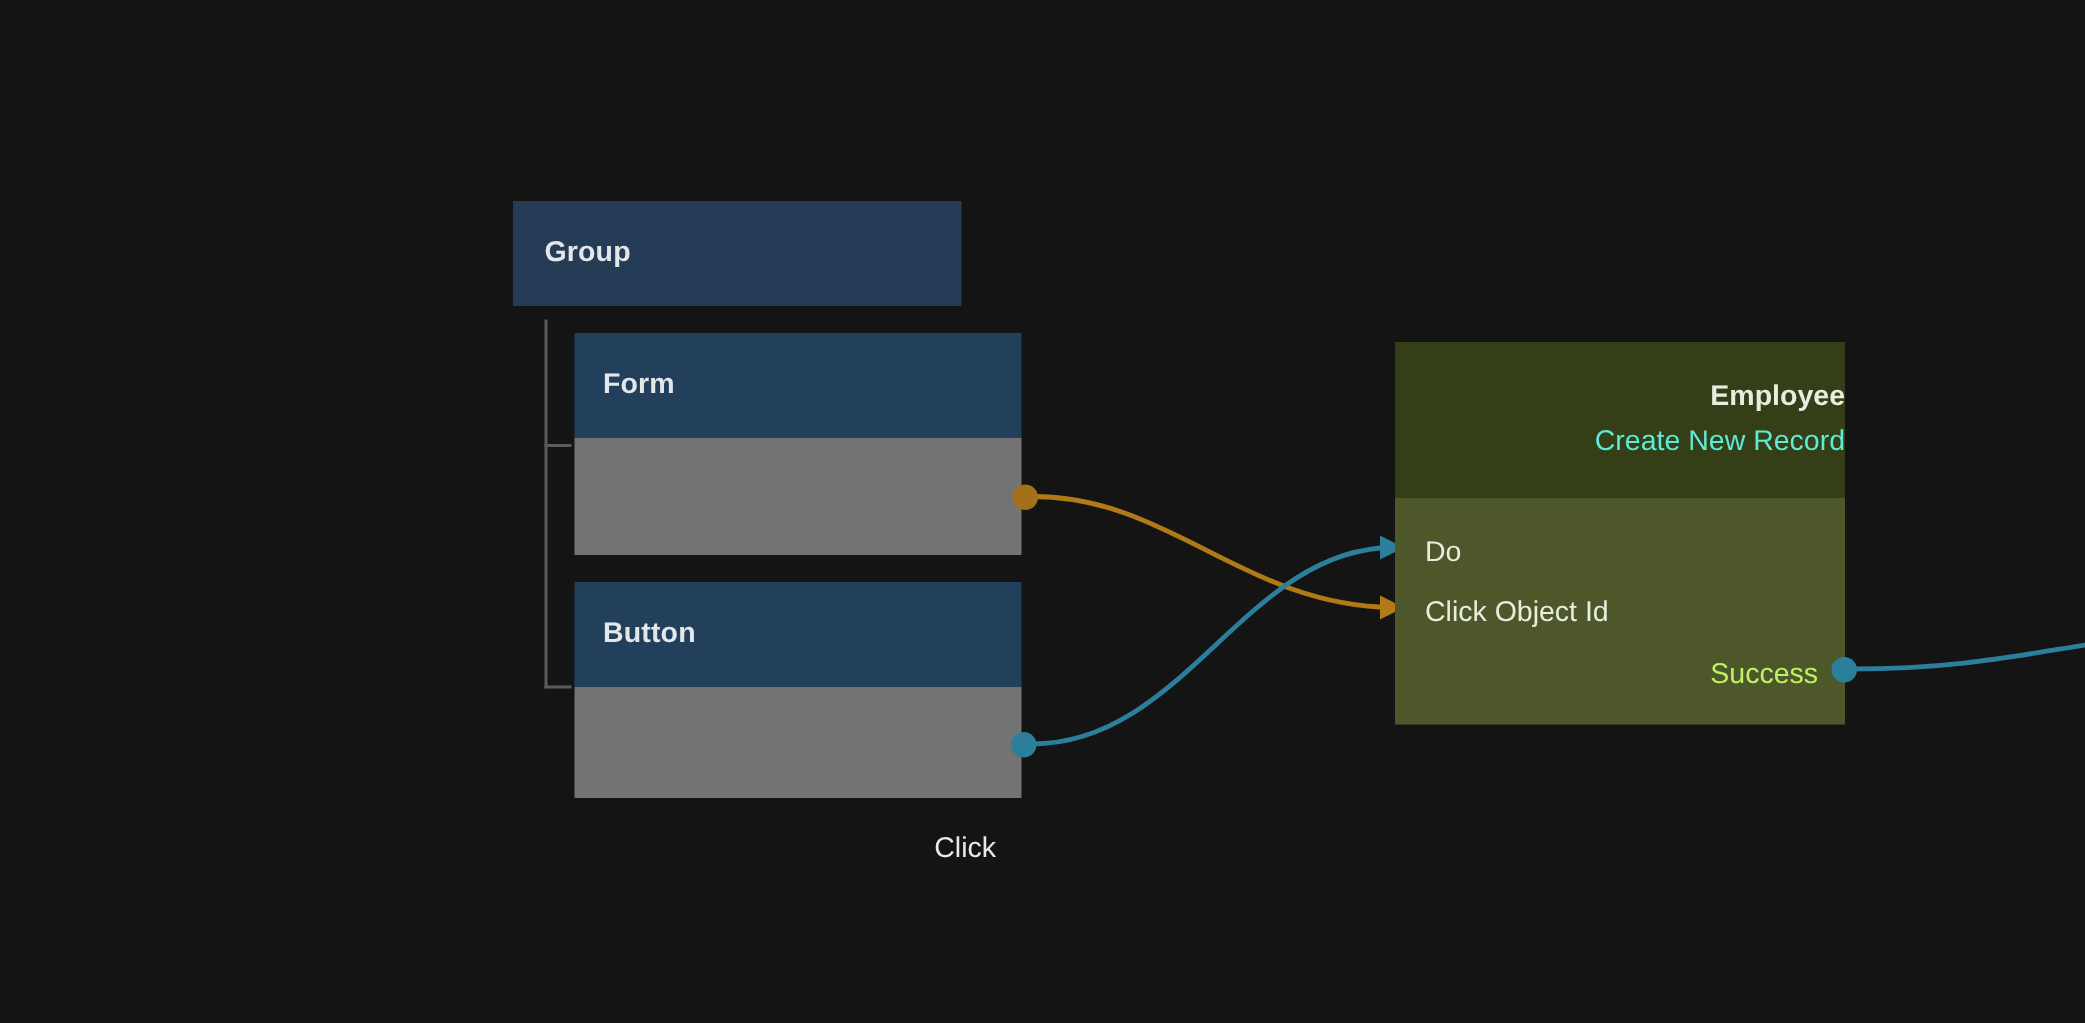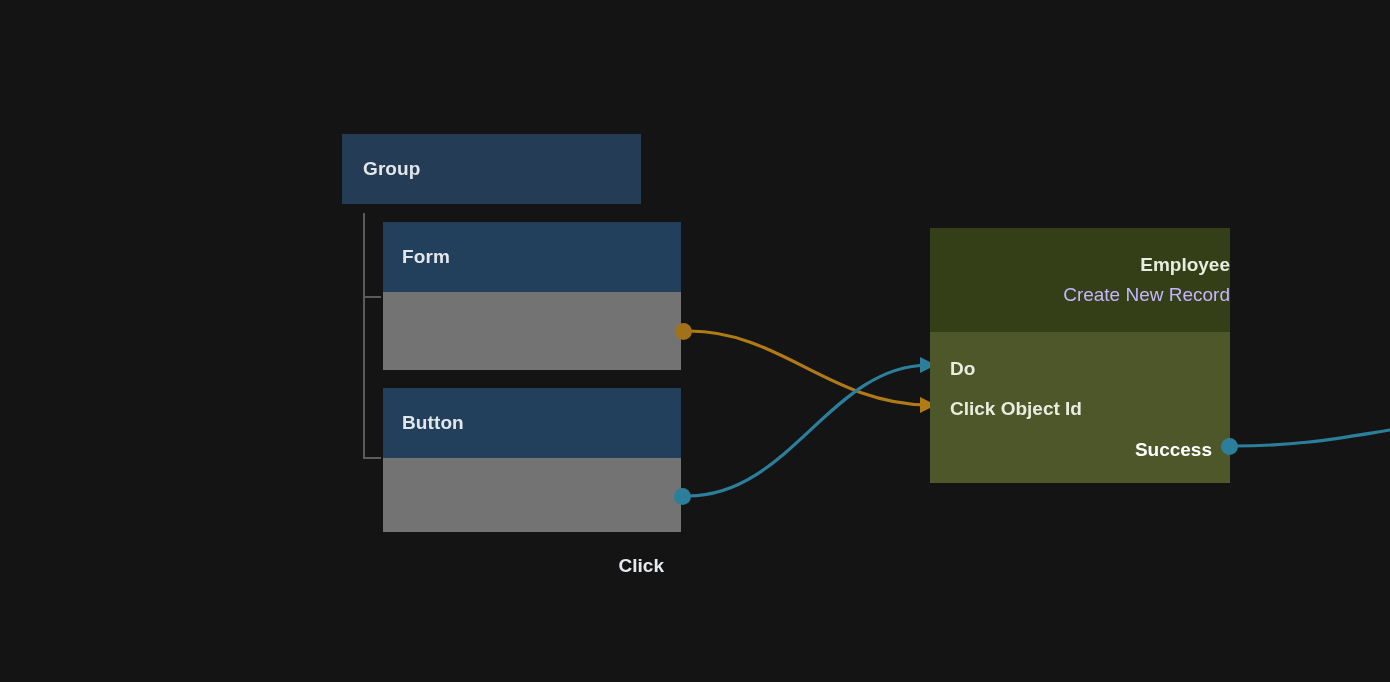--- a/index.html
+++ b/index.html
@@ -33,21 +33,20 @@
     box-sizing: border-box;
     z-index: 2;
   }
   .node-header {
     box-sizing: border-box;
     width: 100%;
   }
   .node-body {
     box-sizing: border-box;
     width: 100%;
-    font-weight: bold;
   }
 
   
   .group-node .node-header {
     background: #243c55;
     height: 70px;
     display: flex;
     align-items: center;
     padding-left: 21px;
   }
@@ -100,21 +99,21 @@
     text-align: right;
   }
   .green-node .gh-title {
     color: #e8eddf;
     font-size: 19px;
     font-weight: bold;
     display: block;
     line-height: 25px;
   }
   .green-node .gh-sub {
-    color: #c4b5fd;
+    color: #5eead4;
     font-size: 19px;
     display: block;
     line-height: 26px;
     margin-top: 5px;
   }
   .green-node .node-body {
     background: #4d5729;
     position: relative;
     height: 151px;
   }
@@ -131,21 +130,21 @@
     white-space: nowrap;
   }
   .green-node .out-row {
     position: absolute;
     right: 18px;
     height: 26px;
     display: flex;
     align-items: center;
   }
   .green-node .out-label {
-    color: #ffffff;
+    color: #bef264;
     font-size: 19px;
     white-space: nowrap;
   }
 
   
   .dot {
     position: absolute;
     width: 17px;
     height: 17px;
     border-radius: 50%;

